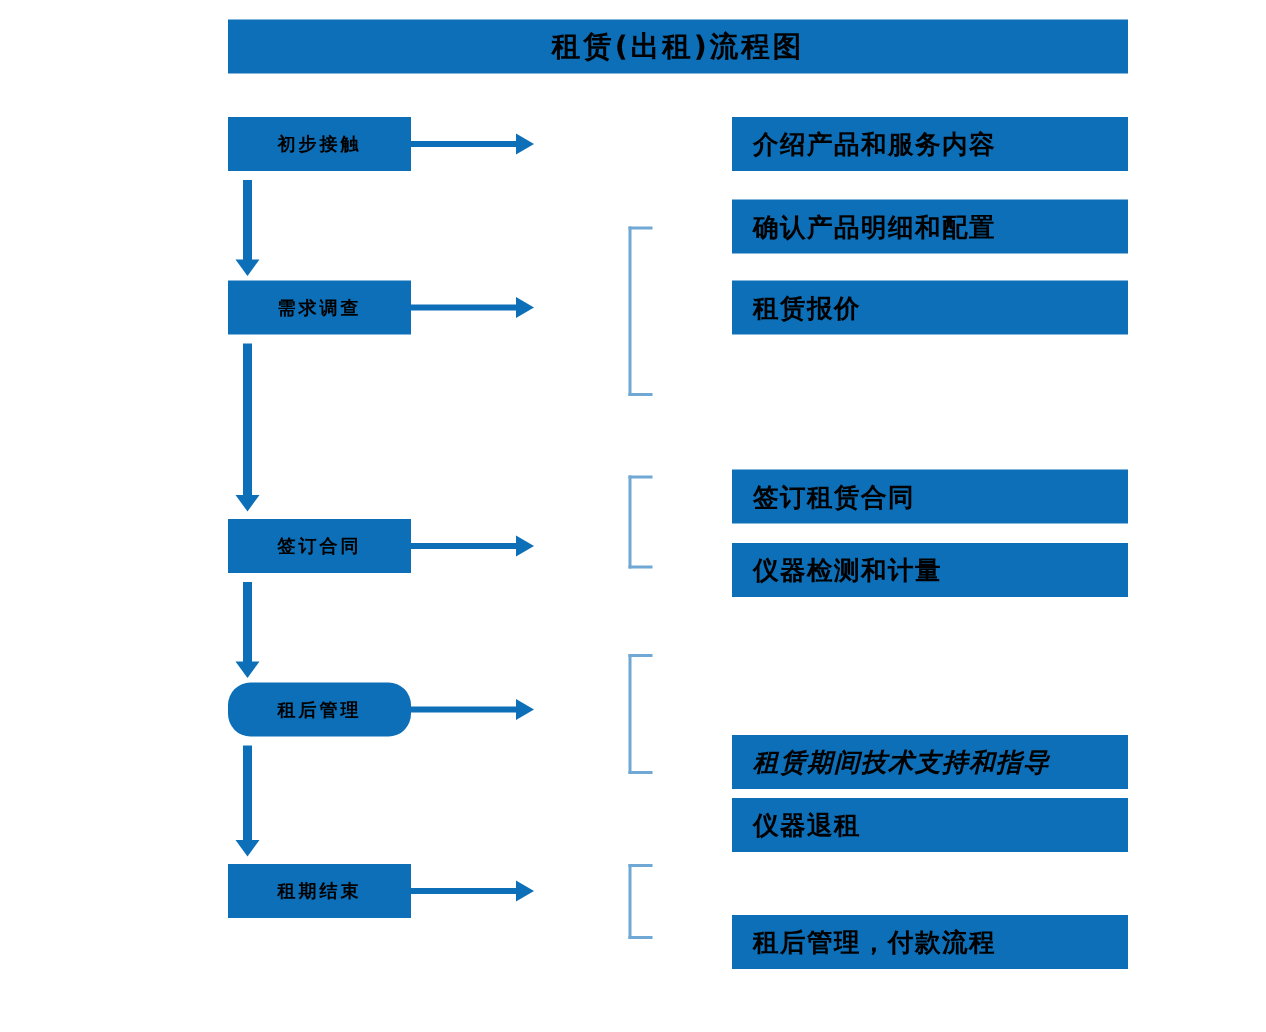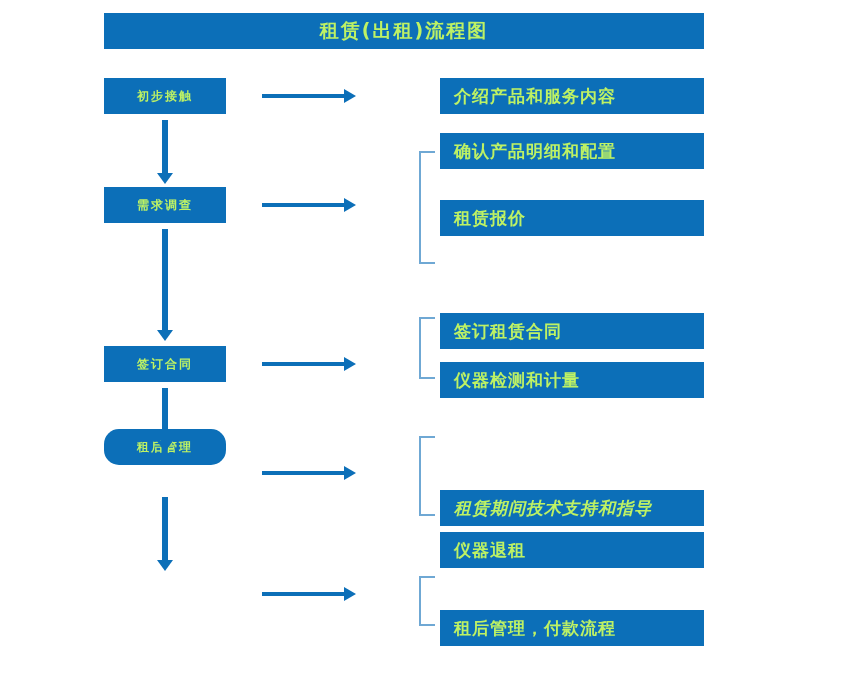--- a/index.html
+++ b/index.html
@@ -13,26 +13,27 @@
   #canvas {
     position: relative;
     width: 844px;
     height: 688px;
     background: #ffffff;
     overflow: hidden;
   }
   .box {
     position: absolute;
     background: #0c6fb8;
-    color: #bef264;
+    color: #000000;
     font-weight: bold;
     display: flex;
     align-items: center;
     letter-spacing: 1px;
     white-space: nowrap;
+    margin-left: 48px;
   }
   .title-bar {
     left: 104px;
     top: 13px;
     width: 600px;
     height: 36px;
     justify-content: center;
     font-size: 19px;
     letter-spacing: 2px;
   }
@@ -117,22 +118,23 @@
 <div id="canvas">
 
   <div class="box title-bar">租赁(出租)流程图</div>
 
   <div class="box stage-box" style="top:78px;">初步接触</div>
 
   <div class="box stage-box" style="top:187px;">需求调查</div>
 
   <div class="box stage-box" style="top:346px;">签订合同</div>
 
-  <div class="box stage-box" style="top:429px;border-radius:15px;">租后管理</div>
-
+  <div class="box stage-box" style="top:455px;border-radius:15px;">租后管理</div>
+
+  <div class="box stage-box" style="top:576px;">租期结束</div>
 
   <div class="v-arrow" style="left:157px; top:120px; height:64px;">
     <span class="shaft"></span>
     <span class="head"></span>
   </div>
 
   <div class="v-arrow" style="left:157px; top:229px; height:112px;">
     <span class="shaft"></span>
     <span class="head"></span>
   </div>
@@ -177,21 +179,21 @@
   <div class="bracket" style="left:419px; top:317px; height:62px;"></div>
 
   <div class="bracket" style="left:419px; top:436px; height:80px;"></div>
 
   <div class="bracket" style="left:419px; top:576px; height:50px;"></div>
 
   <div class="box detail-box" style="top:78px;">介绍产品和服务内容</div>
 
   <div class="box detail-box" style="top:133px;">确认产品明细和配置</div>
 
-  <div class="box detail-box" style="top:200px;">租赁报价</div>
+  <div class="box detail-box" style="top:187px;">租赁报价</div>
 
 
   <div class="box detail-box" style="top:313px;">签订租赁合同</div>
 
   <div class="box detail-box" style="top:362px;">仪器检测和计量</div>
 
 
   <div class="box detail-box" style="top:490px;font-style:italic;">租赁期间技术支持和指导</div>
 
   <div class="box detail-box" style="top:532px;">仪器退租</div>

